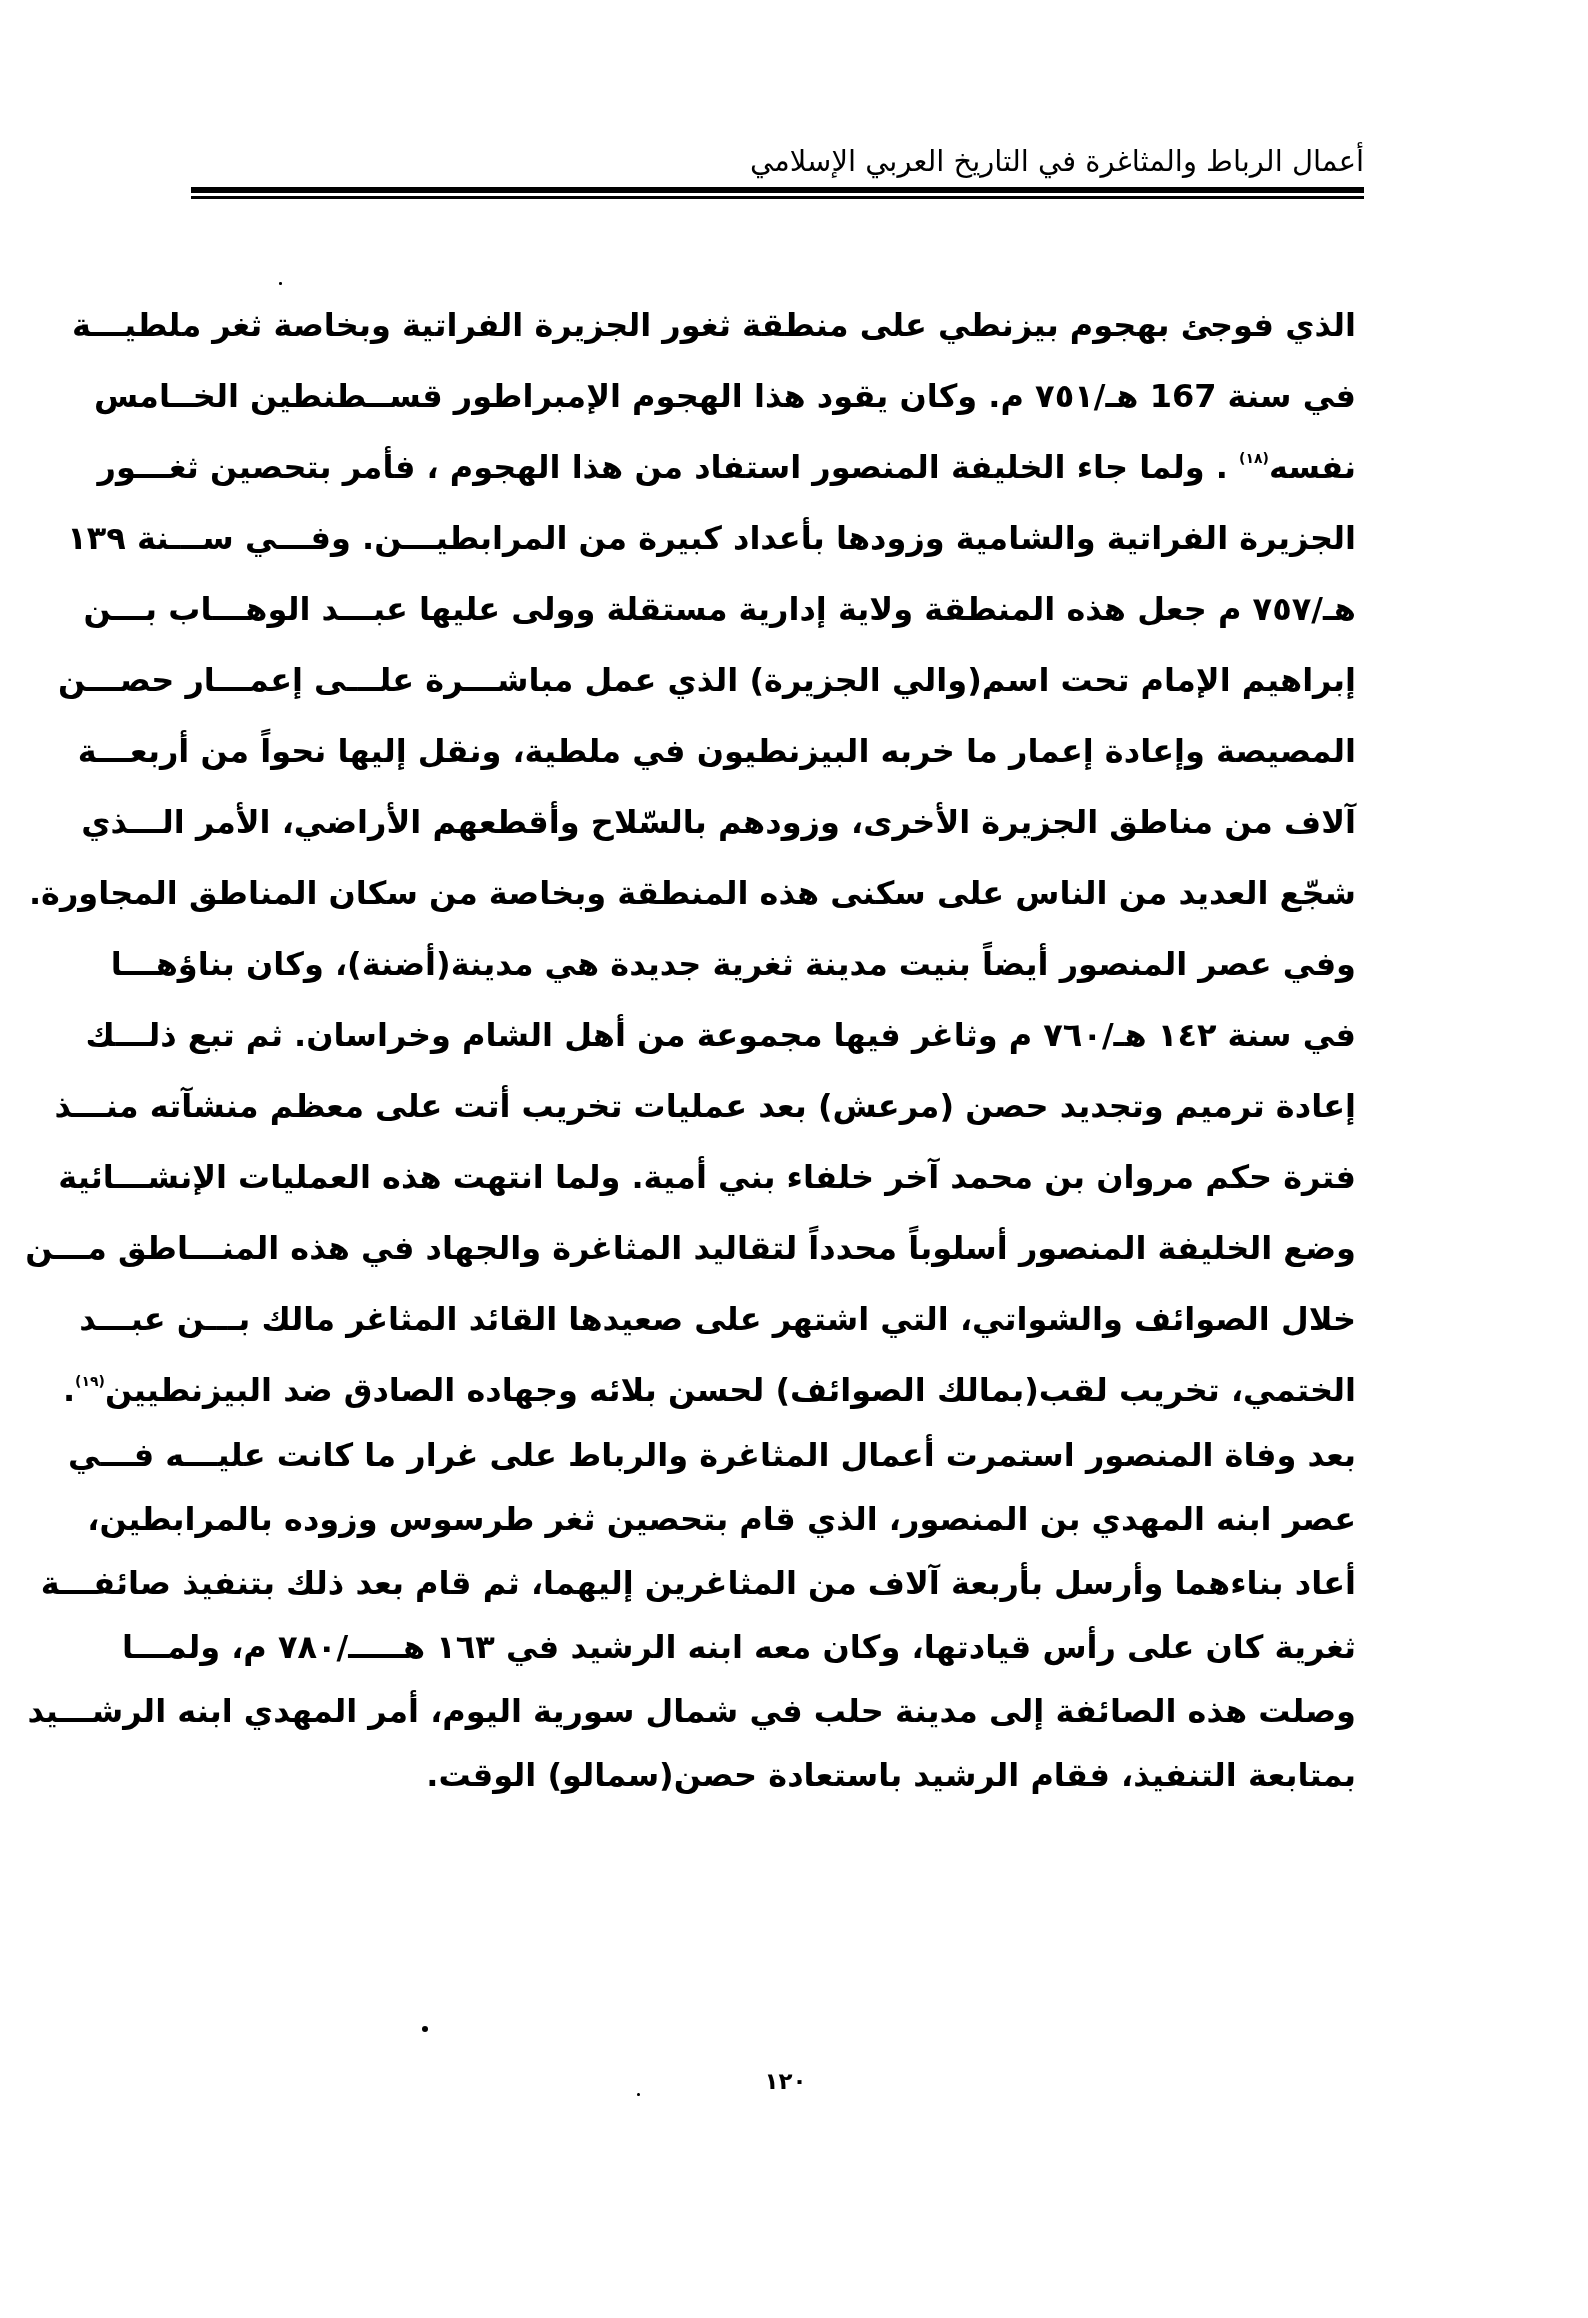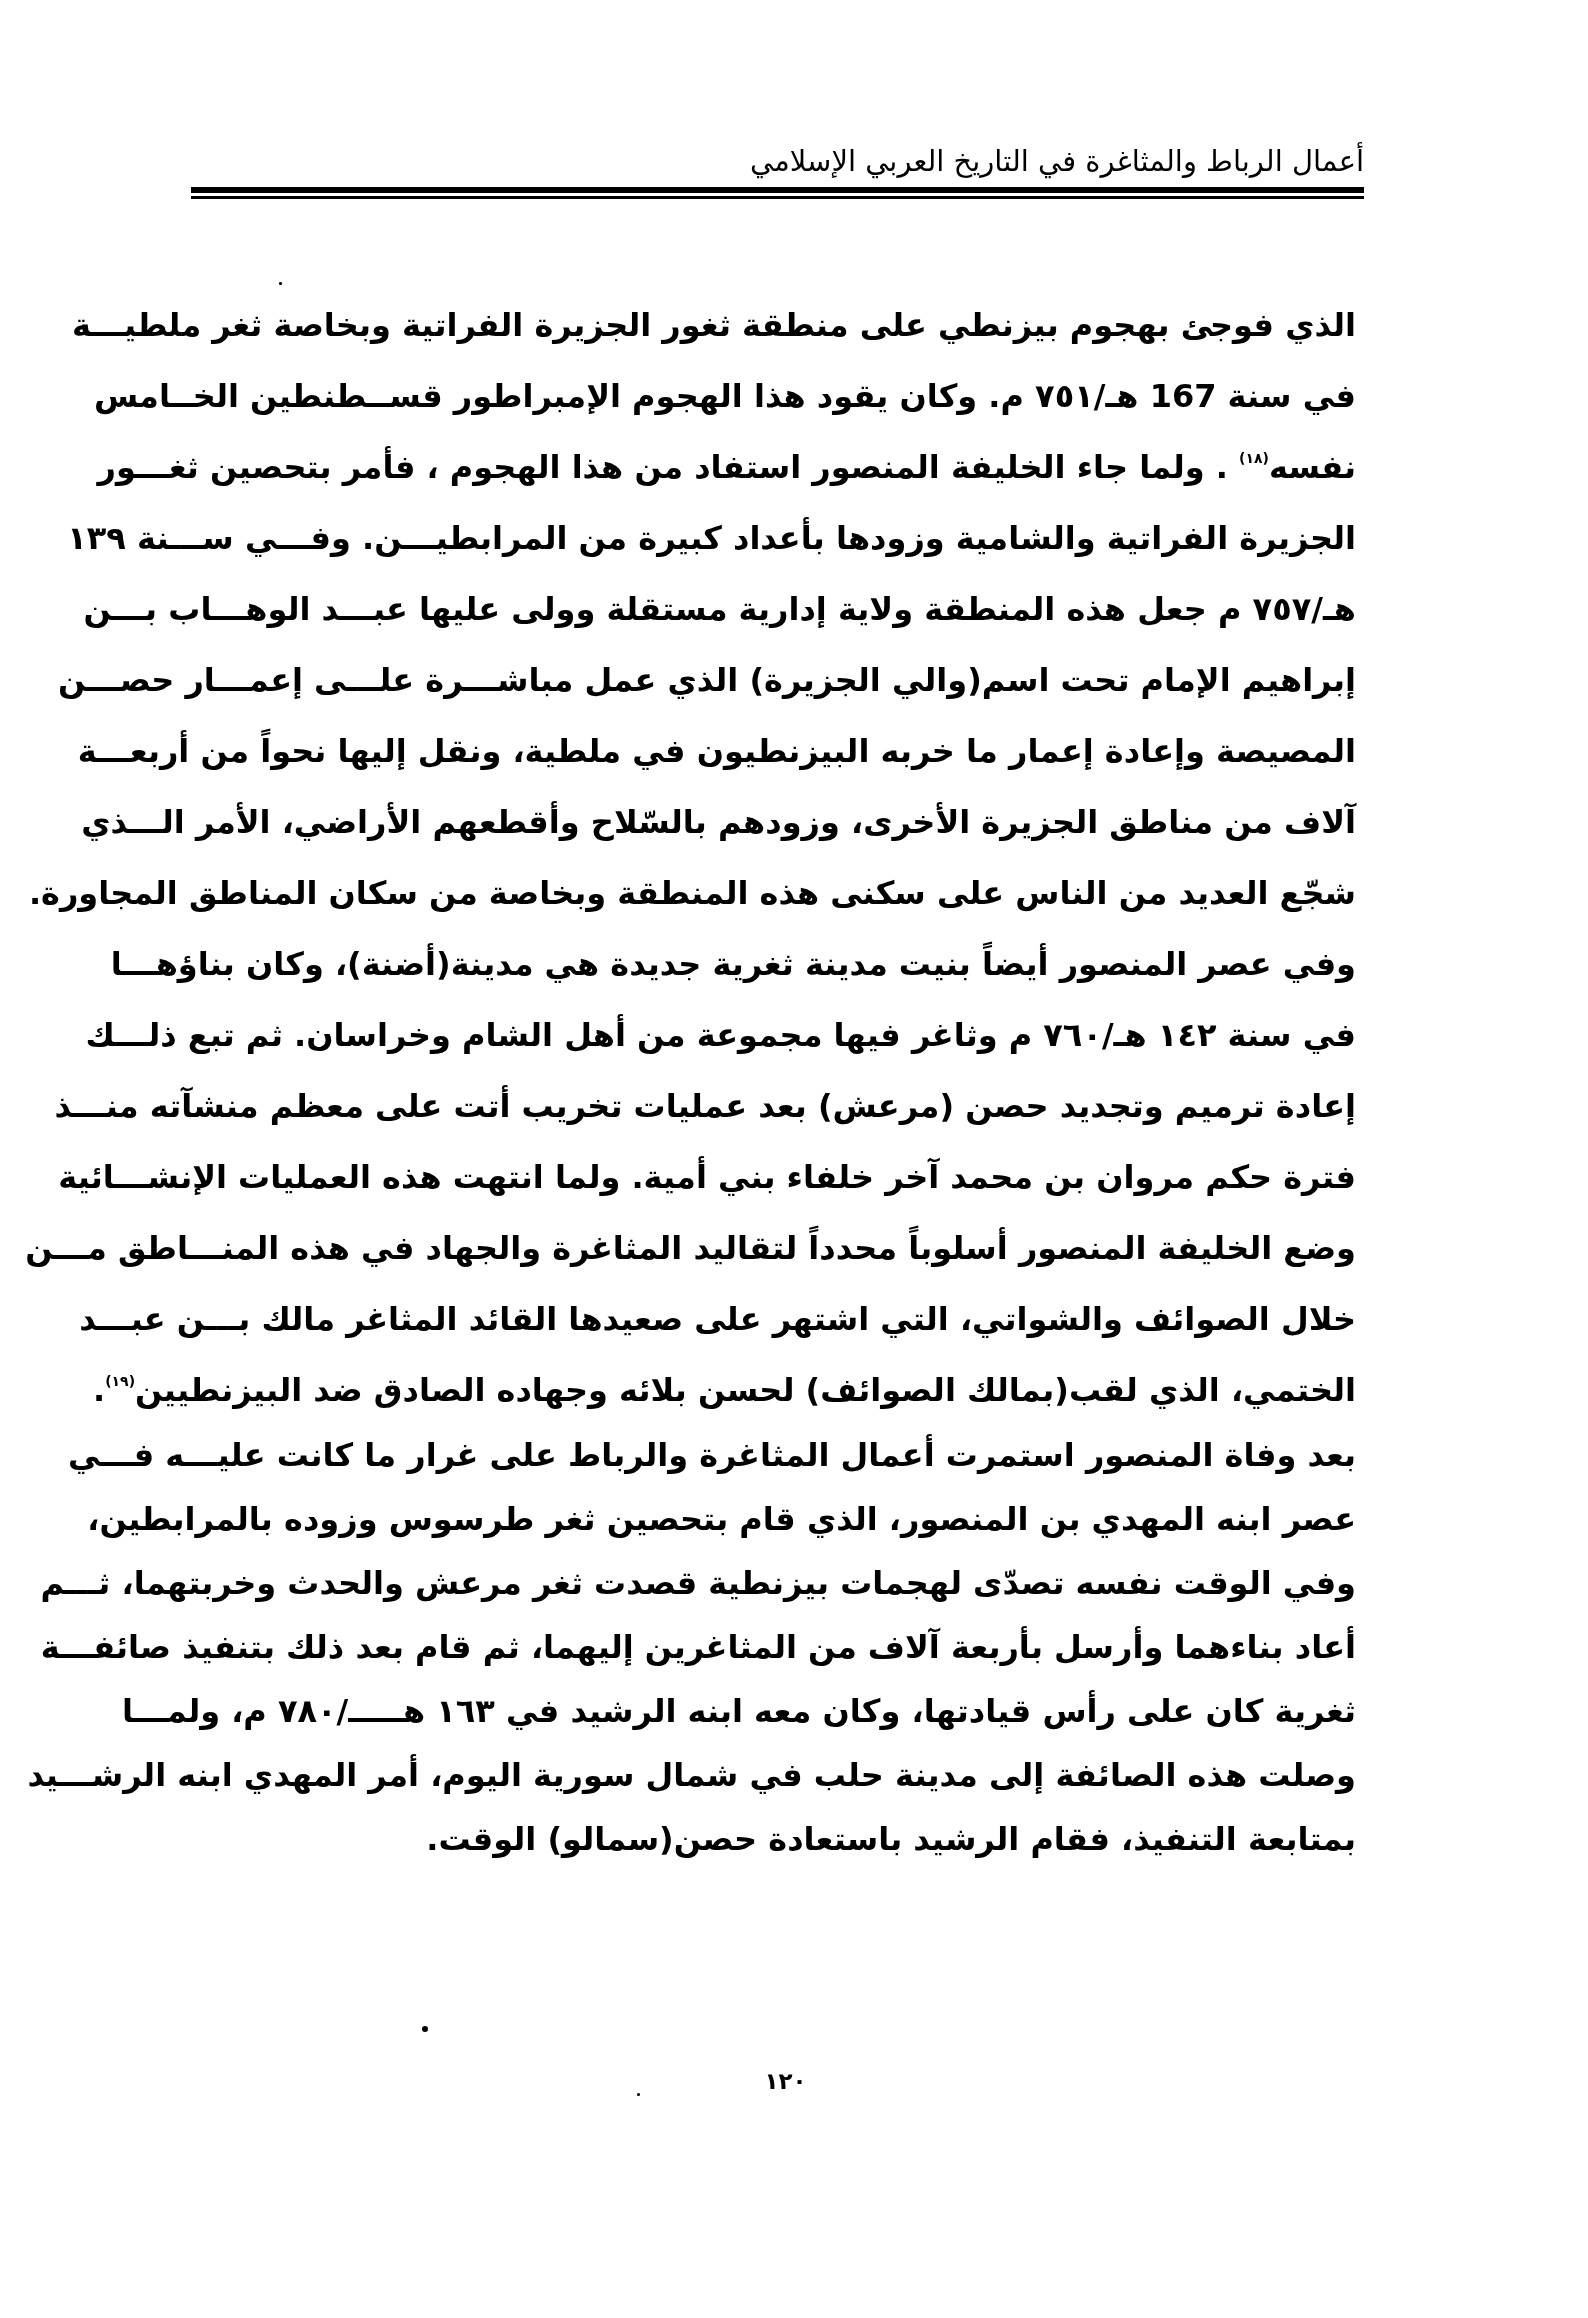--- a/index.html
+++ b/index.html
@@ -60,26 +60,25 @@
       <span class="line">إبراهيم الإمام تحت اسم(والي الجزيرة) الذي عمل مباشـــرة علـــى إعمـــار حصـــن</span>
       <span class="line">المصيصة وإعادة إعمار ما خربه البيزنطيون في ملطية، ونقل إليها نحواً من أربعـــة</span>
       <span class="line">آلاف من مناطق الجزيرة الأخرى، وزودهم بالسّلاح وأقطعهم الأراضي، الأمر الـــذي</span>
       <span class="line">شجّع العديد من الناس على سكنى هذه المنطقة وبخاصة من سكان المناطق المجاورة.</span>
       <span class="line">وفي عصر المنصور أيضاً بنيت مدينة ثغرية جديدة هي مدينة(أضنة)، وكان بناؤهـــا</span>
       <span class="line">في سنة ١٤٢ هـ/٧٦٠ م وثاغر فيها مجموعة من أهل الشام وخراسان. ثم تبع ذلـــك</span>
       <span class="line">إعادة ترميم وتجديد حصن (مرعش) بعد عمليات تخريب أتت على معظم منشآته منـــذ</span>
       <span class="line">فترة حكم مروان بن محمد آخر خلفاء بني أمية. ولما انتهت هذه العمليات الإنشـــائية</span>
       <span class="line">وضع الخليفة المنصور أسلوباً محدداً لتقاليد المثاغرة والجهاد في هذه المنـــاطق مـــن</span>
       <span class="line">خلال الصوائف والشواتي، التي اشتهر على صعيدها القائد المثاغر مالك بـــن عبـــد</span>
-      <span class="line last"><span>الختمي، الذي لقب(بمالك الصوائف) لحسن بلائه وجهاده الصادق ضد البيزنطيين</span><sup class="fn">(١٩)</sup><span>.</span></span>
+      <span class="line last"><span>الختمي، تخريب لقب(بمالك الصوائف) لحسن بلائه وجهاده الصادق ضد البيزنطيين</span><sup class="fn">(١٩)</sup><span>.</span></span>
     </div>
     <div class="para-2">
       <span class="line">بعد وفاة المنصور استمرت أعمال المثاغرة والرباط على غرار ما كانت عليـــه فـــي</span>
       <span class="line">عصر ابنه المهدي بن المنصور، الذي قام بتحصين ثغر طرسوس وزوده بالمرابطين،</span>
-      <span class="line">وفي الوقت نفسه تصدّى لهجمات بيزنطية قصدت ثغر مرعش والحدث وخربتهما، ثـــم</span>
       <span class="line">أعاد بناءهما وأرسل بأربعة آلاف من المثاغرين إليهما، ثم قام بعد ذلك بتنفيذ صائفـــة</span>
       <span class="line">ثغرية كان على رأس قيادتها، وكان معه ابنه الرشيد في ١٦٣ هـــــ/٧٨٠ م، ولمـــا</span>
       <span class="line">وصلت هذه الصائفة إلى مدينة حلب في شمال سورية اليوم، أمر المهدي ابنه الرشـــيد</span>
       <span class="line last">بمتابعة التنفيذ، فقام الرشيد باستعادة حصن(سمالو) الوقت.</span>
     </div>
   </div>
 
   <div class="page-number">١٢٠</div>
 
   <div class="speck" style="left:422px; top:2026px; width:6px; height:6px;"></div>

